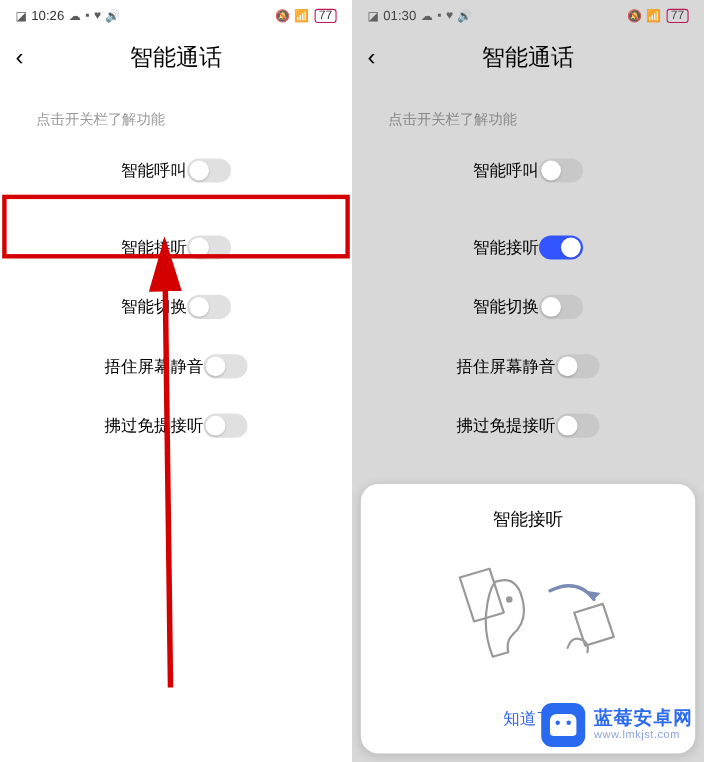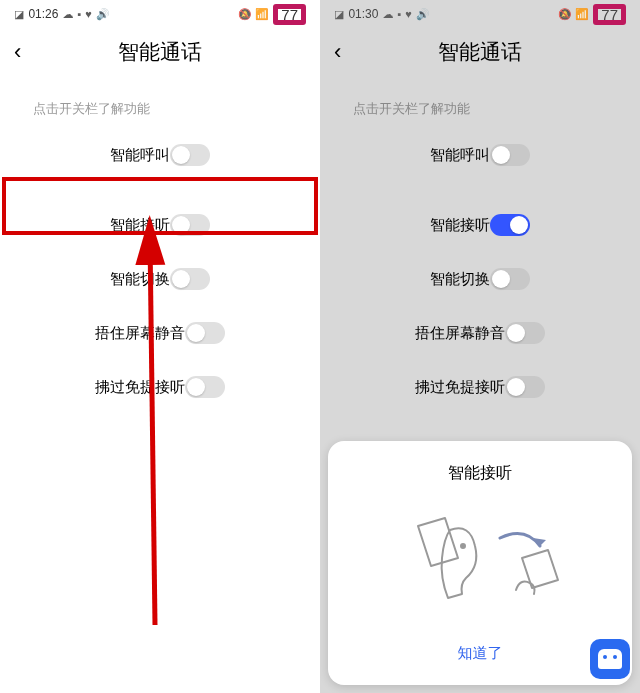--- a/index.html
+++ b/index.html
@@ -5,21 +5,21 @@
     * { margin: 0; padding: 0; box-sizing: border-box; }
     body { font-family: -apple-system, "PingFang SC", "Microsoft YaHei", sans-serif; background: #f5f5f5; width: 640px; height: 693px; position: relative; overflow: hidden; }
     .container { display: flex; width: 640px; height: 693px; }
     .phone { width: 320px; height: 693px; background: #fff; position: relative; overflow: hidden; }
     .phone-right { background: #d8d8d8; }
     
     
     .status-bar { height: 28px; display: flex; align-items: center; justify-content: space-between; padding: 0 14px; font-size: 12px; color: #333; }
     .status-left, .status-right { display: flex; align-items: center; gap: 4px; }
     .sb-icon { font-size: 11px; opacity: 0.8; }
-    .battery { border: 5px solid #be185d; border-radius: 3px; padding: 0 3px; font-size: 15px; line-height: 11px; }
+    .battery { border: 1px solid #be185d; border-radius: 3px; padding: 0 3px; font-size: 11px; line-height: 11px; }
     
     
     .header { height: 48px; display: flex; align-items: center; justify-content: center; position: relative; }
     .back-btn { position: absolute; left: 14px; font-size: 22px; font-weight: 300; color: #000; }
     .header-title { font-size: 21px; font-weight: 500; color: #000; }
     
     
     .section-hint { padding: 24px 33px 10px; font-size: 13px; color: #999; }
     .setting-row { display: flex; align-items: center; justify-content: center; padding: 16px; background: transparent; }
     .setting-label { font-size: 15px; color: #000; }
@@ -57,21 +57,21 @@
   </style>
 </head>
 <body>
 
 <div class="container">
 
   <div class="phone">
     <div class="status-bar">
       <div class="status-left">
         <span class="sb-icon">◪</span>
-        <span>01:26</span>
+        <span>10:26</span>
         <span class="sb-icon">☁</span>
         <span class="sb-icon">▪</span>
         <span class="sb-icon">♥</span>
         <span class="sb-icon">🔊</span>
       </div>
       <div class="status-right">
         <span class="sb-icon">🔕</span>
         <span class="sb-icon">📶</span>
         <span class="battery">77</span>
       </div>
@@ -199,13 +199,17 @@
       </svg>
       <div class="sheet-btn">知道了</div>
     </div>
   </div>
 </div>
 
 <div class="watermark">
   <div class="wm-icon">
       <div class="wm-face"></div>
     </div>
+  <div class="wm-text">
+    <span class="wm-text-main">蓝莓安卓网</span>
+    <span class="wm-text-sub">www.lmkjst.com</span>
+  </div>
 </div>
 
 </body></html>

